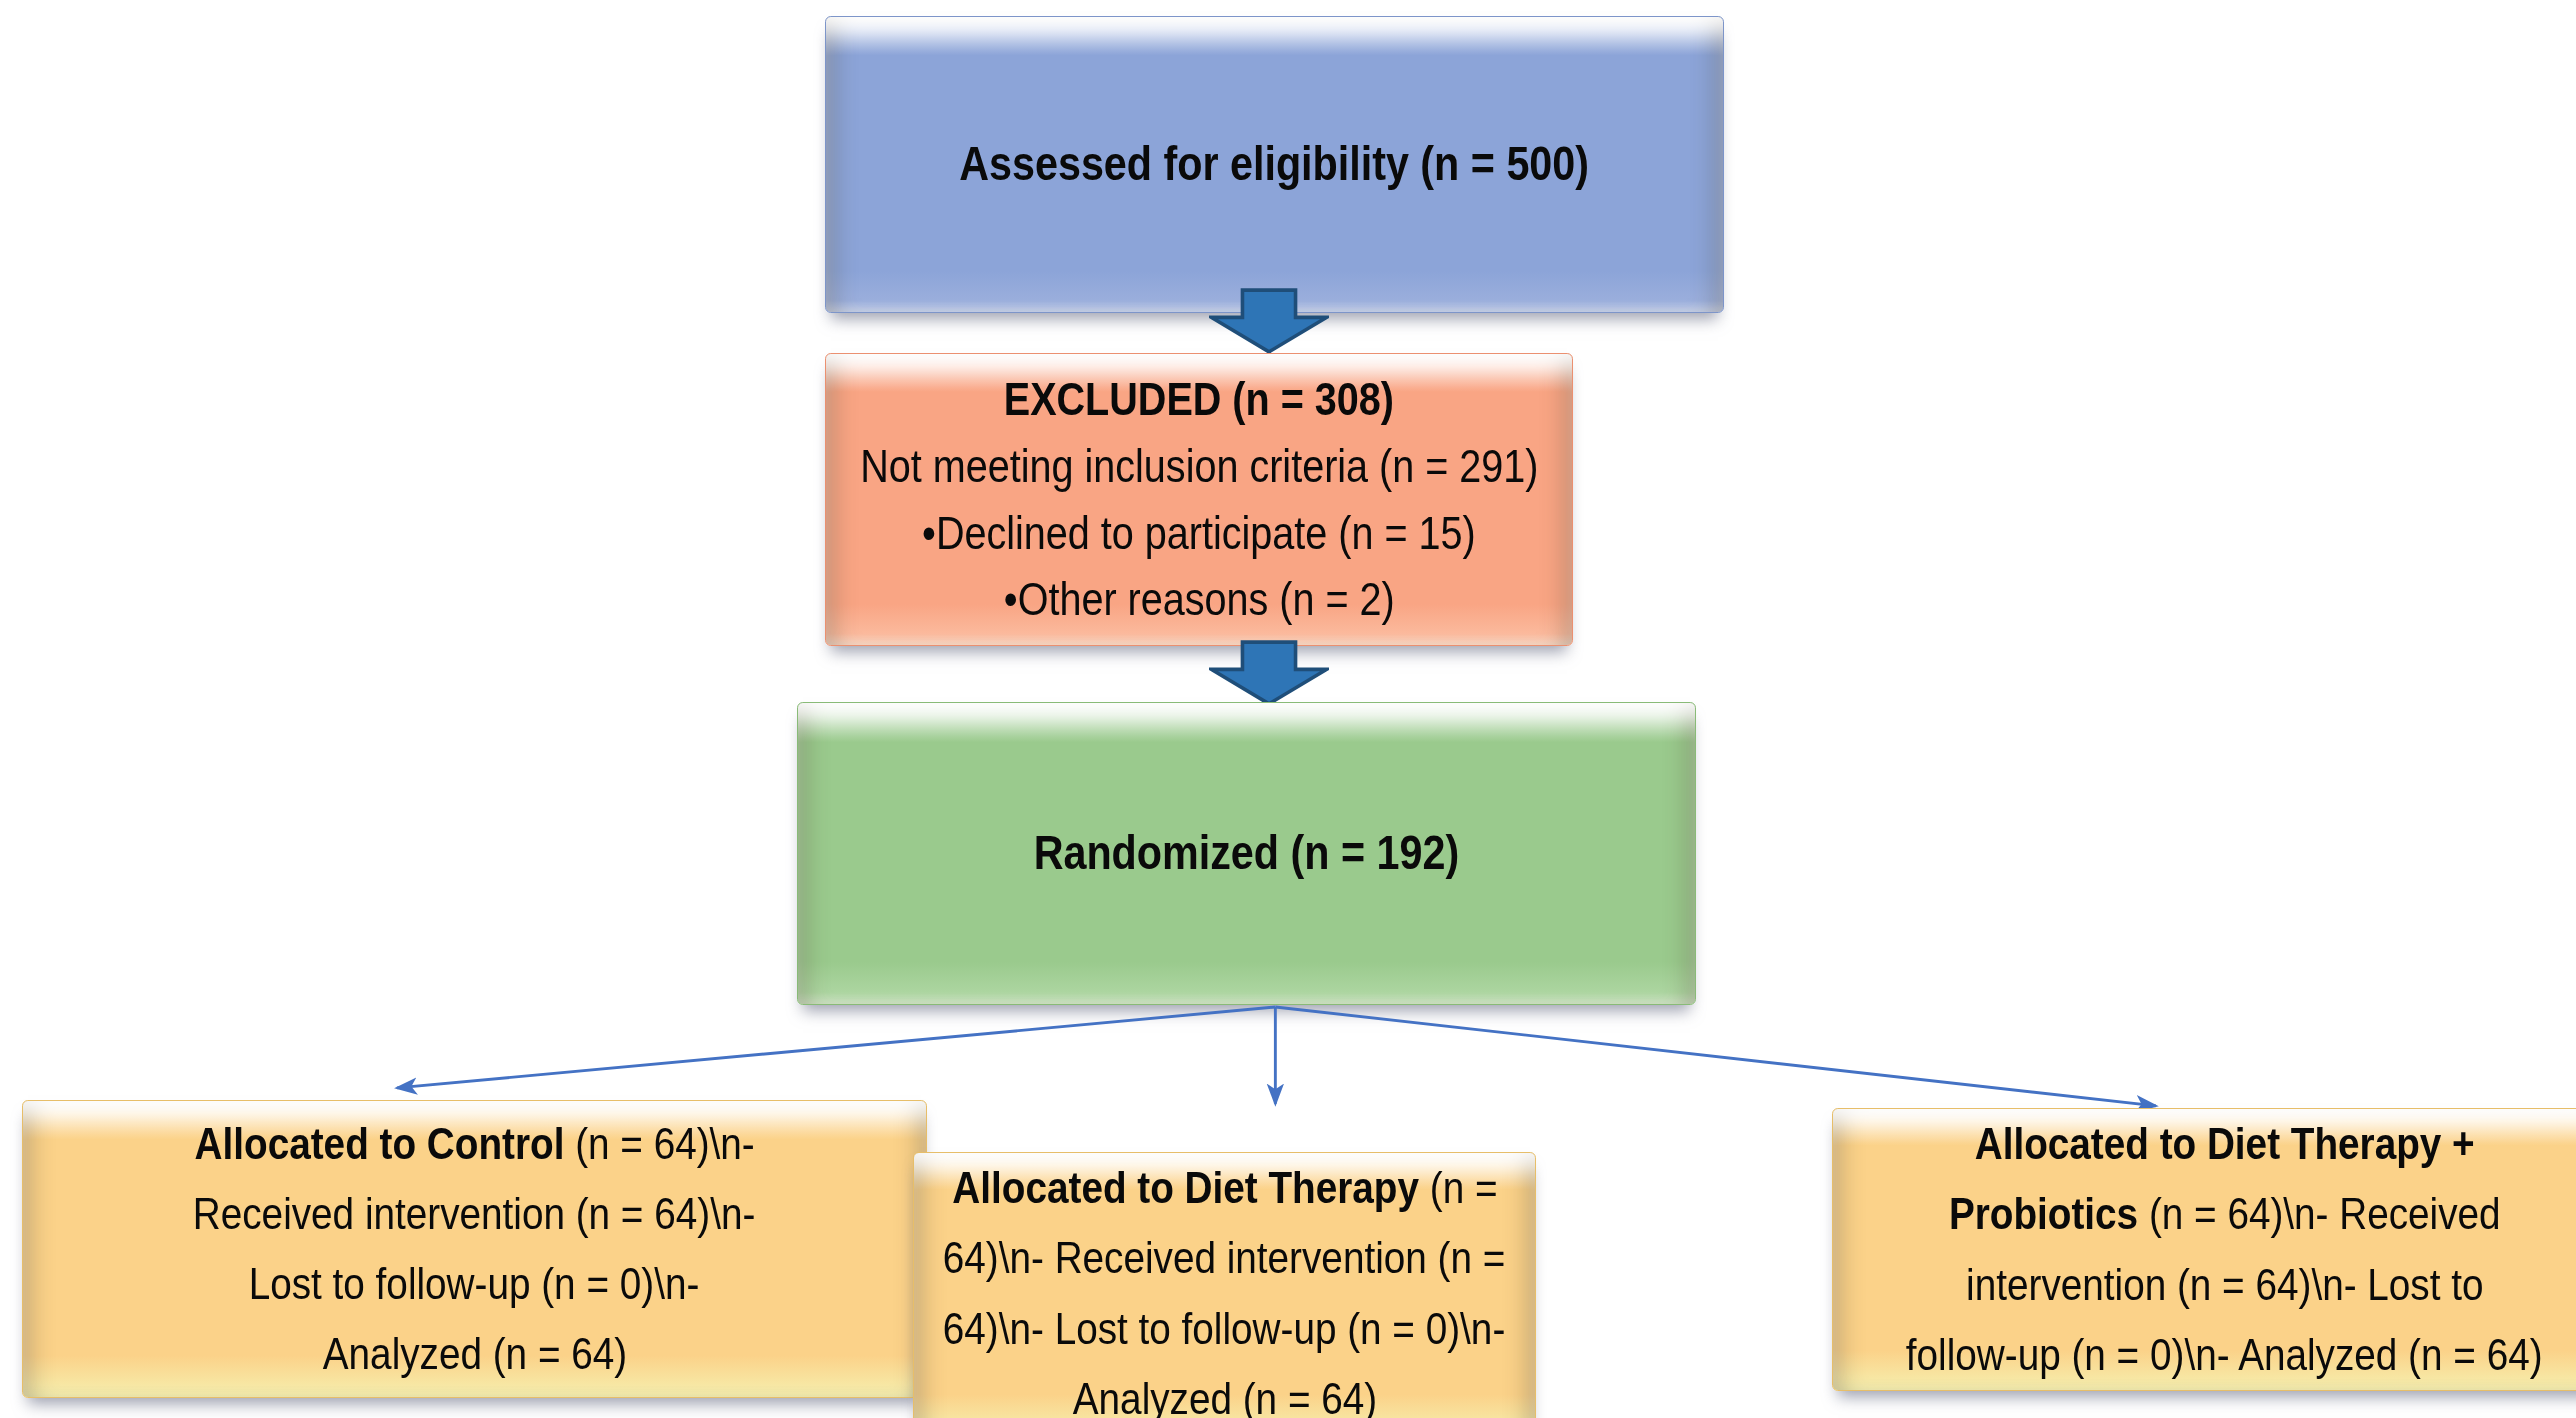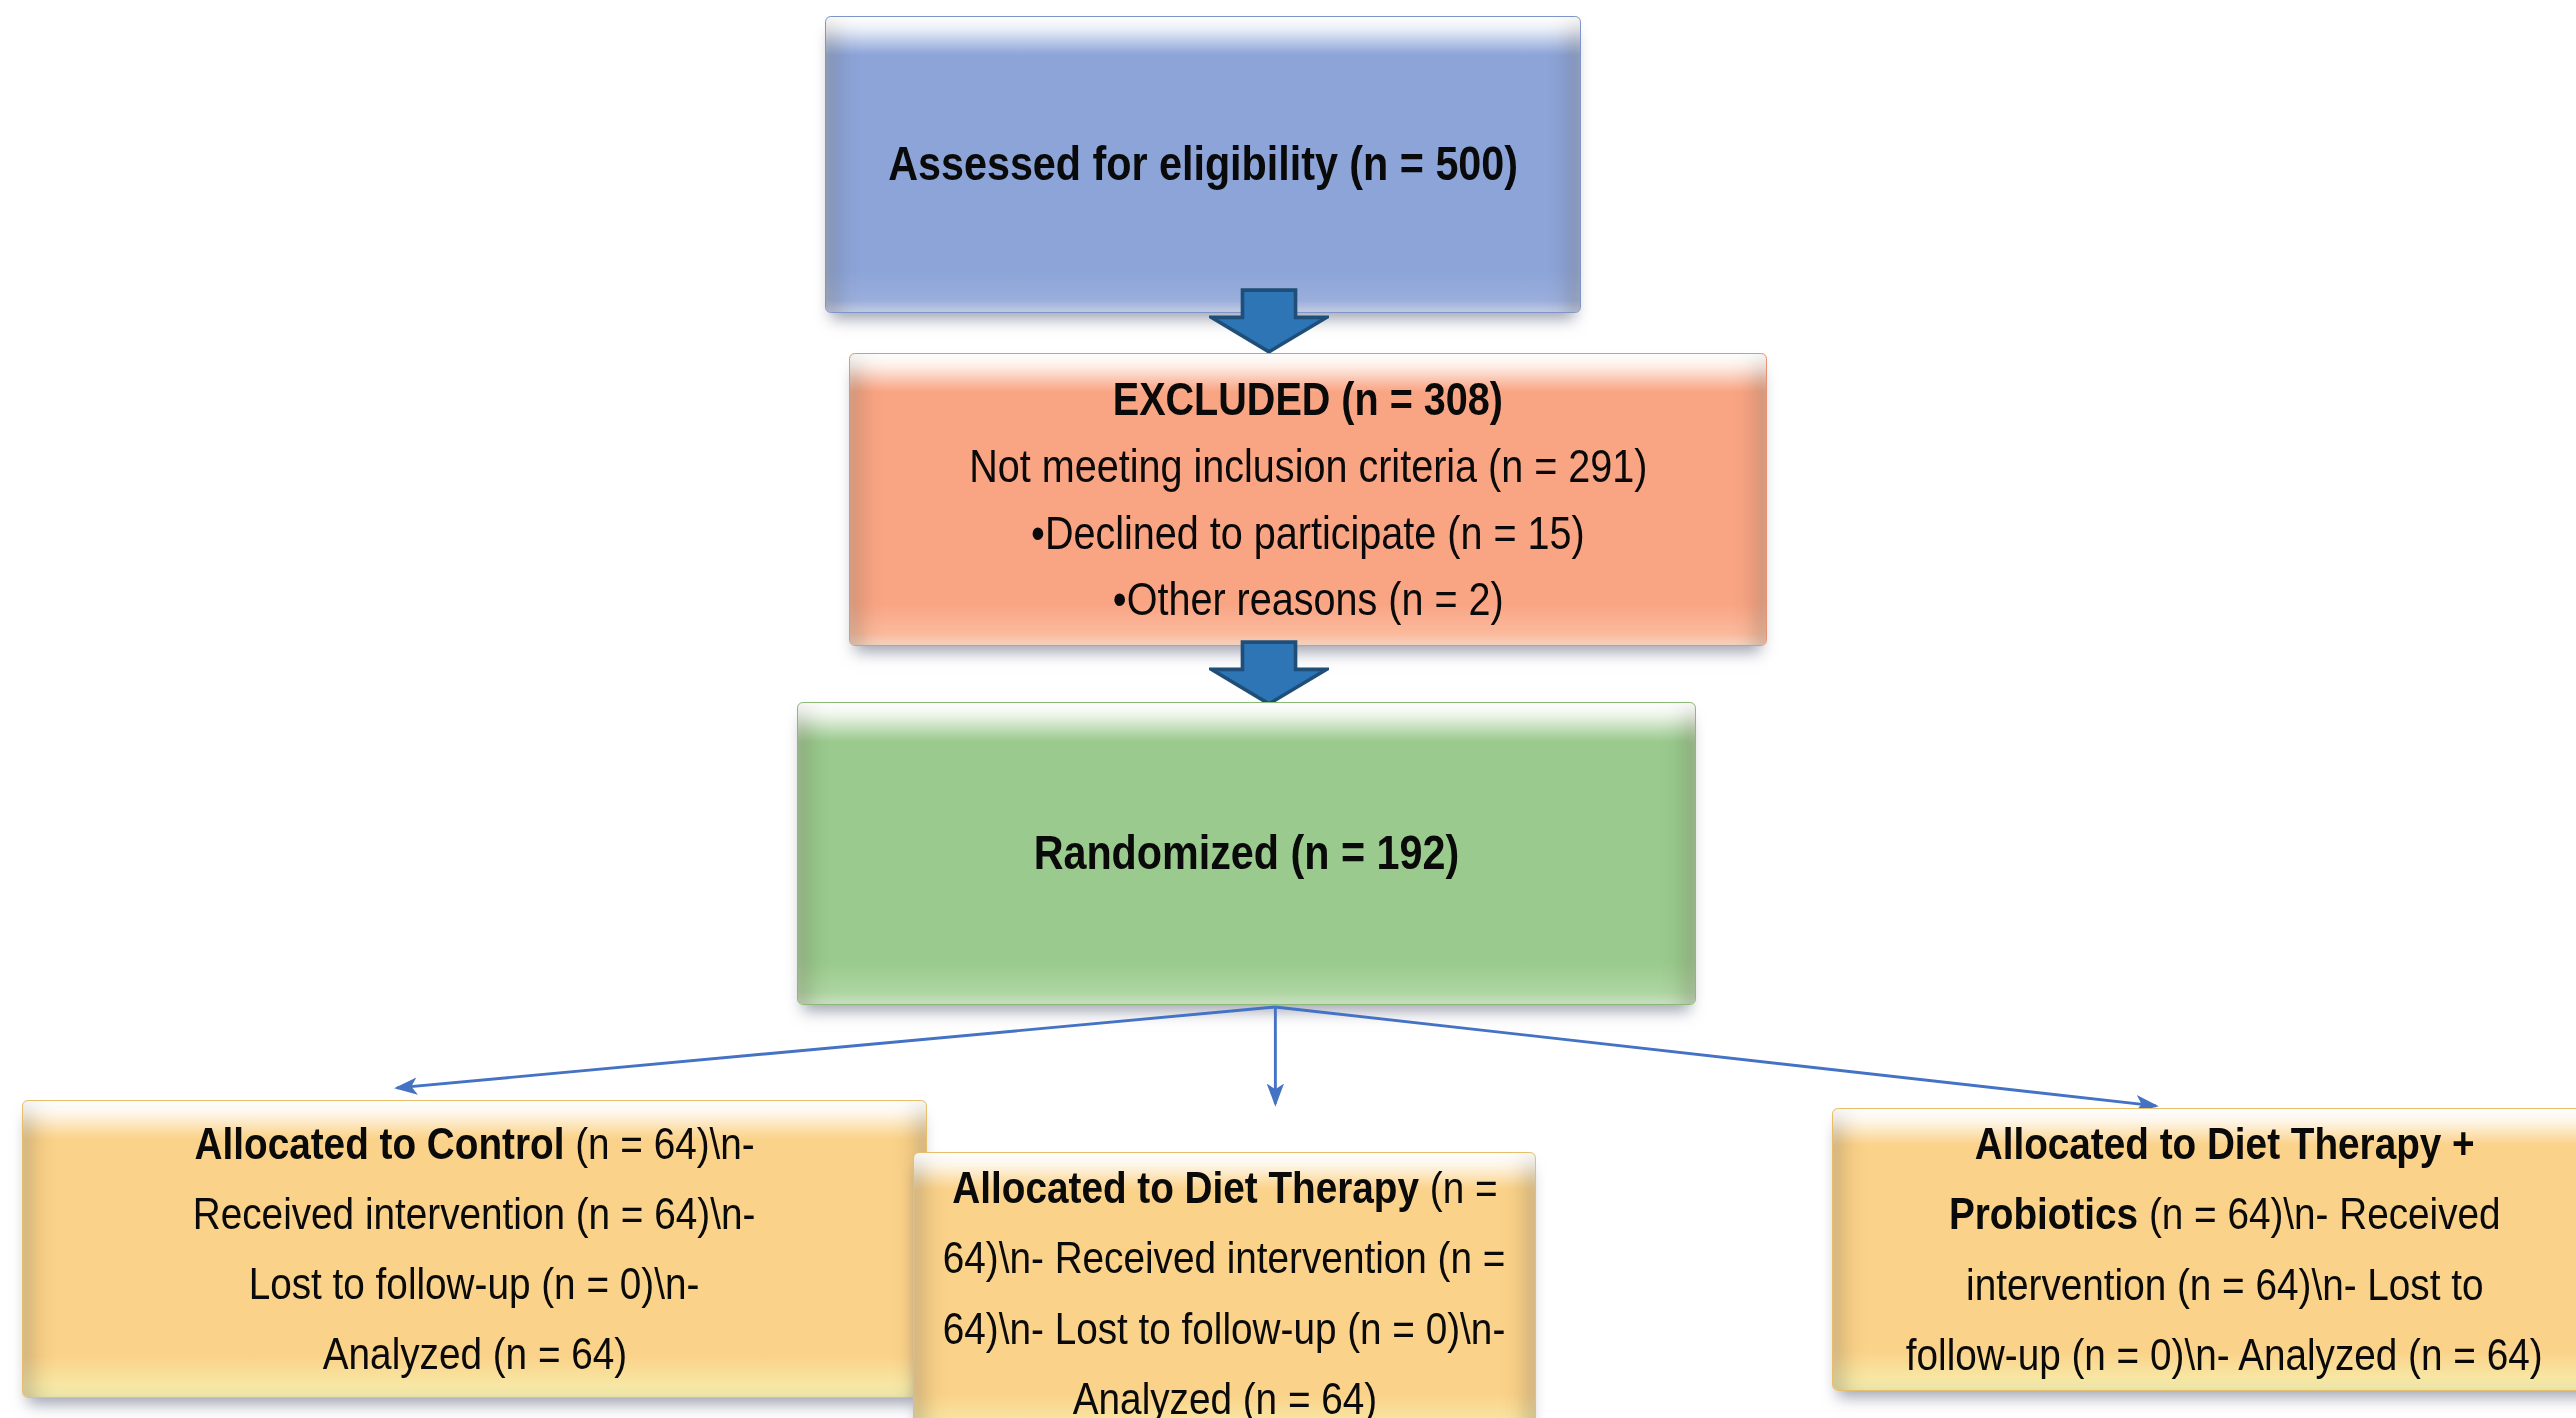--- a/index.html
+++ b/index.html
@@ -50,29 +50,29 @@
   .node-alloc b{font-weight:bold;}
 
   .block-arrow{position:absolute;}
   #connector-layer{position:absolute;left:0;top:0;pointer-events:none;}
 </style>
 </head>
 <body>
 
 <div id="canvas">
 
-  <div class="node node-assessed" style="left:825px;top:16px;width:756px;height:297px;">
+  <div class="node node-assessed" style="left:825px;top:16px;width:899px;height:297px;">
     <span class="line hdr">Assessed for eligibility (n = 500)</span>
   </div>
 
   <svg class="block-arrow" style="left:1209px;top:288px;" width="120" height="66" viewBox="0 0 166 92">
     <path d="M46 3 H120 V41 H163 L83 89 L3 41 H46 Z" style="fill:var(--block_arrow_fill);stroke:var(--block_arrow_stroke);" stroke-width="5"></path>
   </svg>
 
-  <div class="node node-excluded" style="left:825px;top:353px;width:918px;height:293px;margin-left:24px;">
+  <div class="node node-excluded" style="left:825px;top:353px;width:748px;height:293px;">
     <span class="line title">EXCLUDED (n = 308)</span>
     <span class="line">Not meeting inclusion criteria (n = 291)</span>
     <span class="line">•Declined to participate (n = 15)</span>
     <span class="line">•Other reasons (n = 2)</span>
   </div>
 
   <svg class="block-arrow" style="left:1209px;top:640px;" width="120" height="66" viewBox="0 0 166 92">
     <path d="M46 3 H120 V41 H163 L83 89 L3 41 H46 Z" style="fill:var(--block_arrow_fill);stroke:var(--block_arrow_stroke);" stroke-width="5"></path>
   </svg>
 

